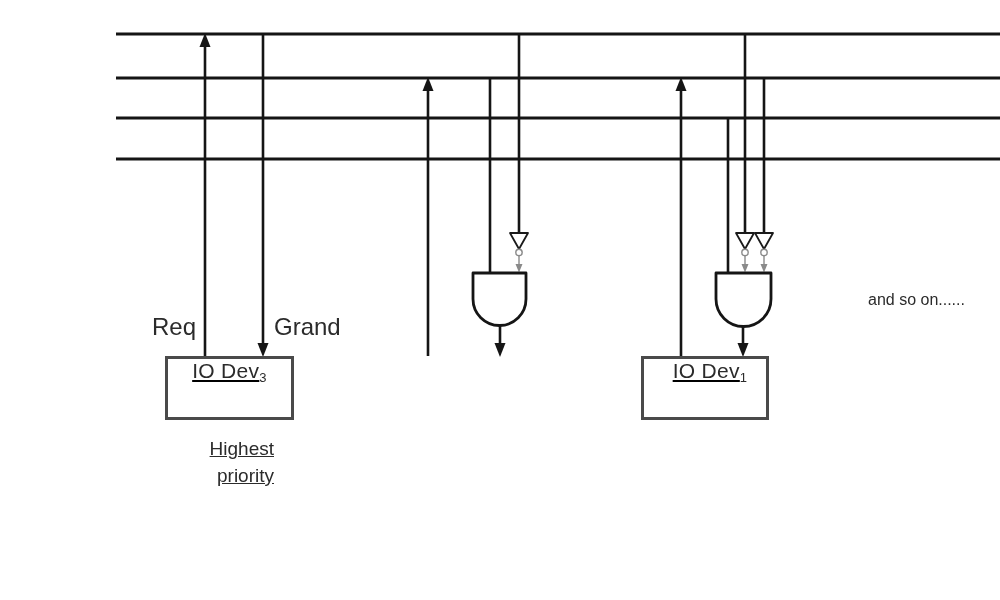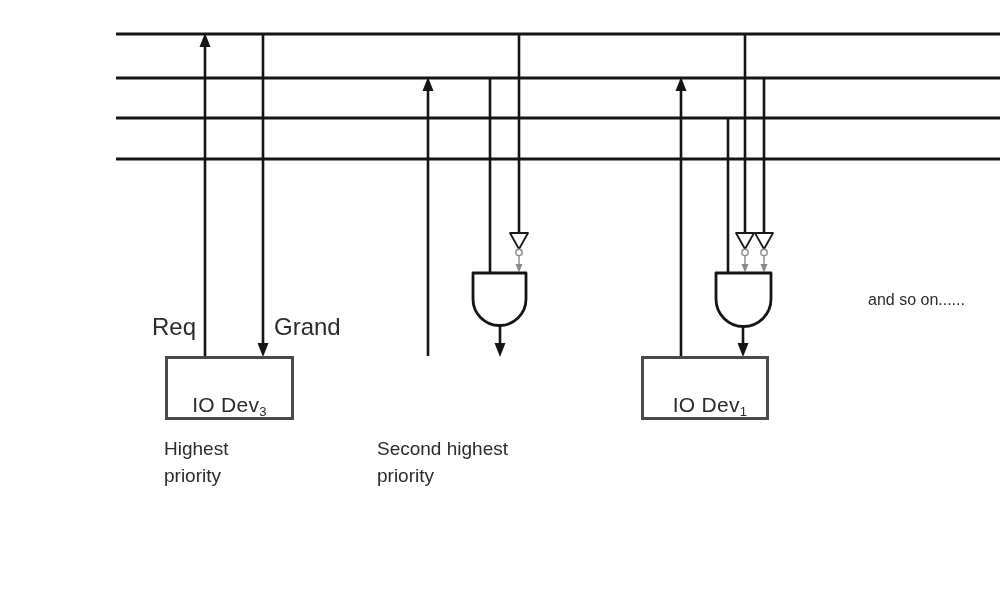--- a/index.html
+++ b/index.html
@@ -25,22 +25,23 @@
   }
   .device-box {
     position: absolute;
     top: 356px;
     width: 128px;
     height: 64px;
     box-sizing: border-box;
     border: 3px solid #4a4a4a;
     background: #ffffff;
     display: flex;
-    align-items: flex-end;
+    align-items: flex-start;
     justify-content: center;
+    text-decoration: underline;
   }
   .device-label {
     font-size: 21px;
     color: #2b2b2b;
     letter-spacing: 0.3px;
     white-space: nowrap;
   }
   .device-label sub {
     font-size: 13px;
     line-height: 0;
@@ -50,21 +51,22 @@
     position: absolute;
     font-size: 24px;
     color: #2b2b2b;
     white-space: nowrap;
   }
   .caption {
     position: absolute;
     font-size: 19px;
     line-height: 1.4;
     color: #2b2b2b;
-    text-align: left;
+    text-align: right;
+    text-decoration: underline;
   }
   .etc-label {
     position: absolute;
     left: 820px;
     top: 291px;
     width: 170px;
     font-size: 16px;
     color: #2b2b2b;
     white-space: nowrap;
   }
@@ -150,16 +152,15 @@
   <div class="etc-label">and so on......</div>
 
   <div class="device-box" style="left:117px; width:129px;">
     <span class="device-label"><span>IO Dev</span><sub>3</sub></span>
   </div>
   <div class="device-box" style="left:593px;padding-left:10px;">
     <span class="device-label"><span>IO Dev</span><sub>1</sub></span>
   </div>
 
   <div class="caption" style="left:116px; top:436px; width:110px;">Highest priority</div>
-  <div class="caption" style="left:329px; top:436px; width:175px;">Second highest priority</div>
 
 
 </div>
 
 </body></html>

